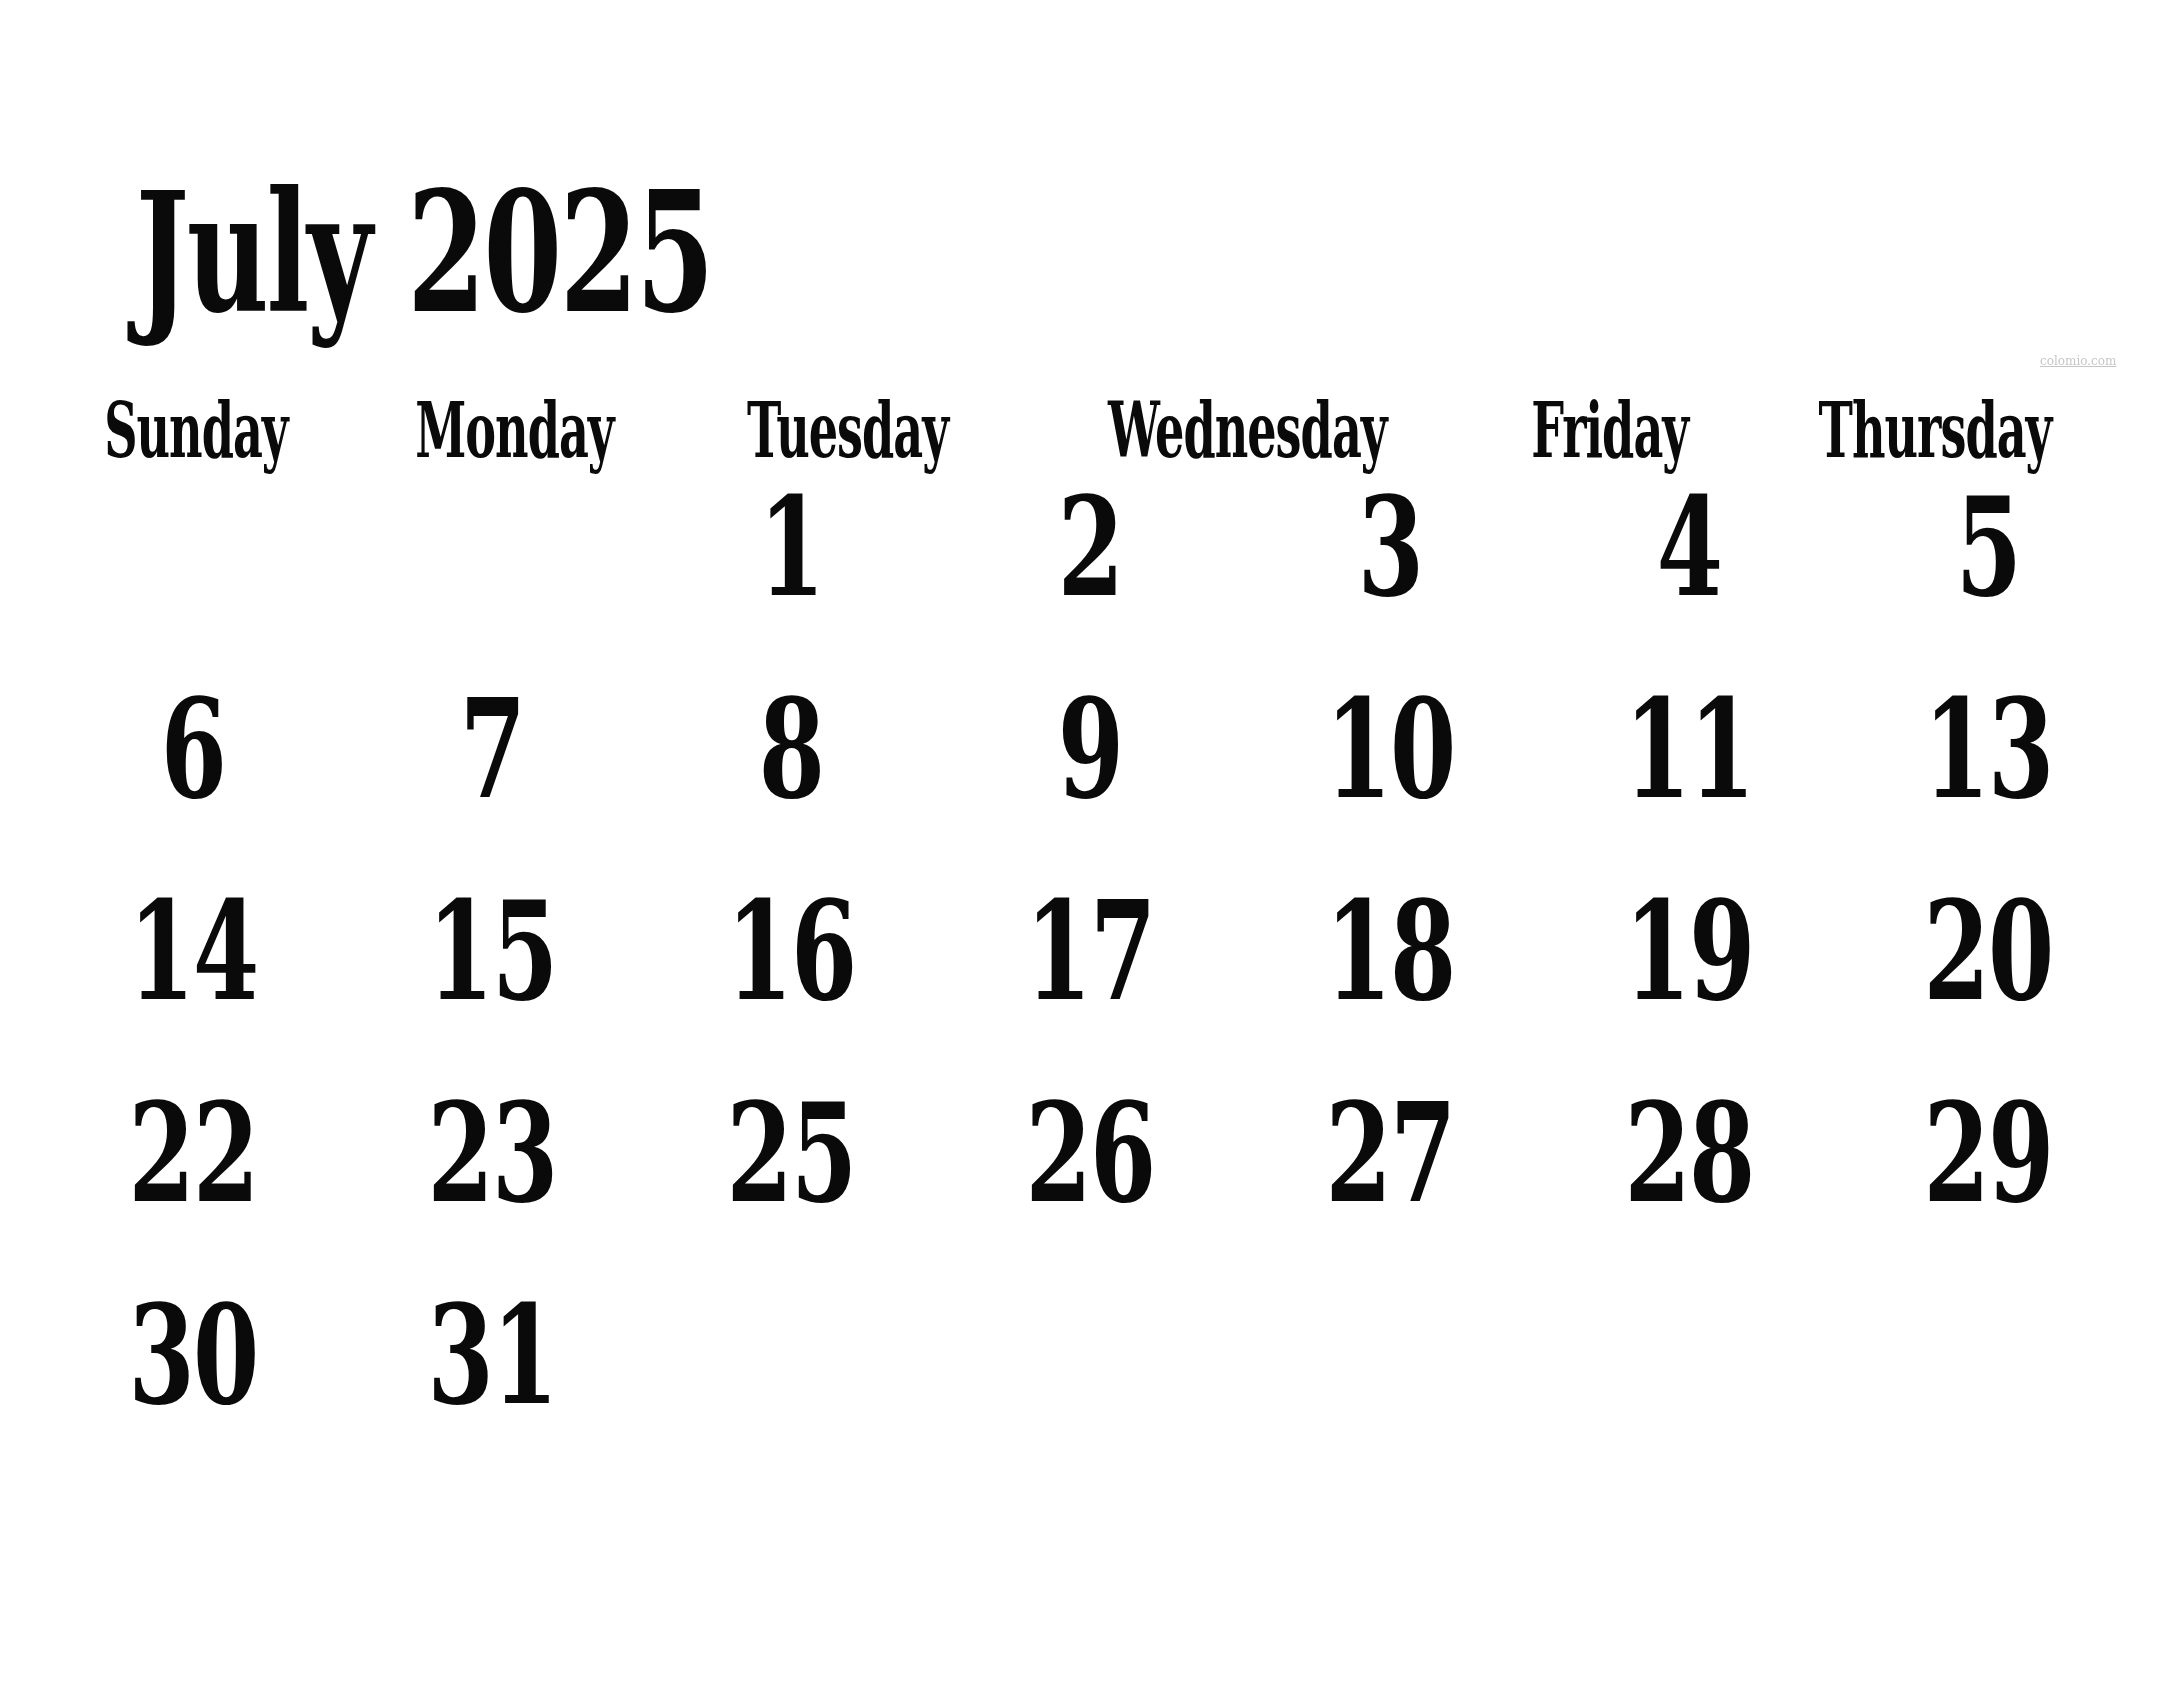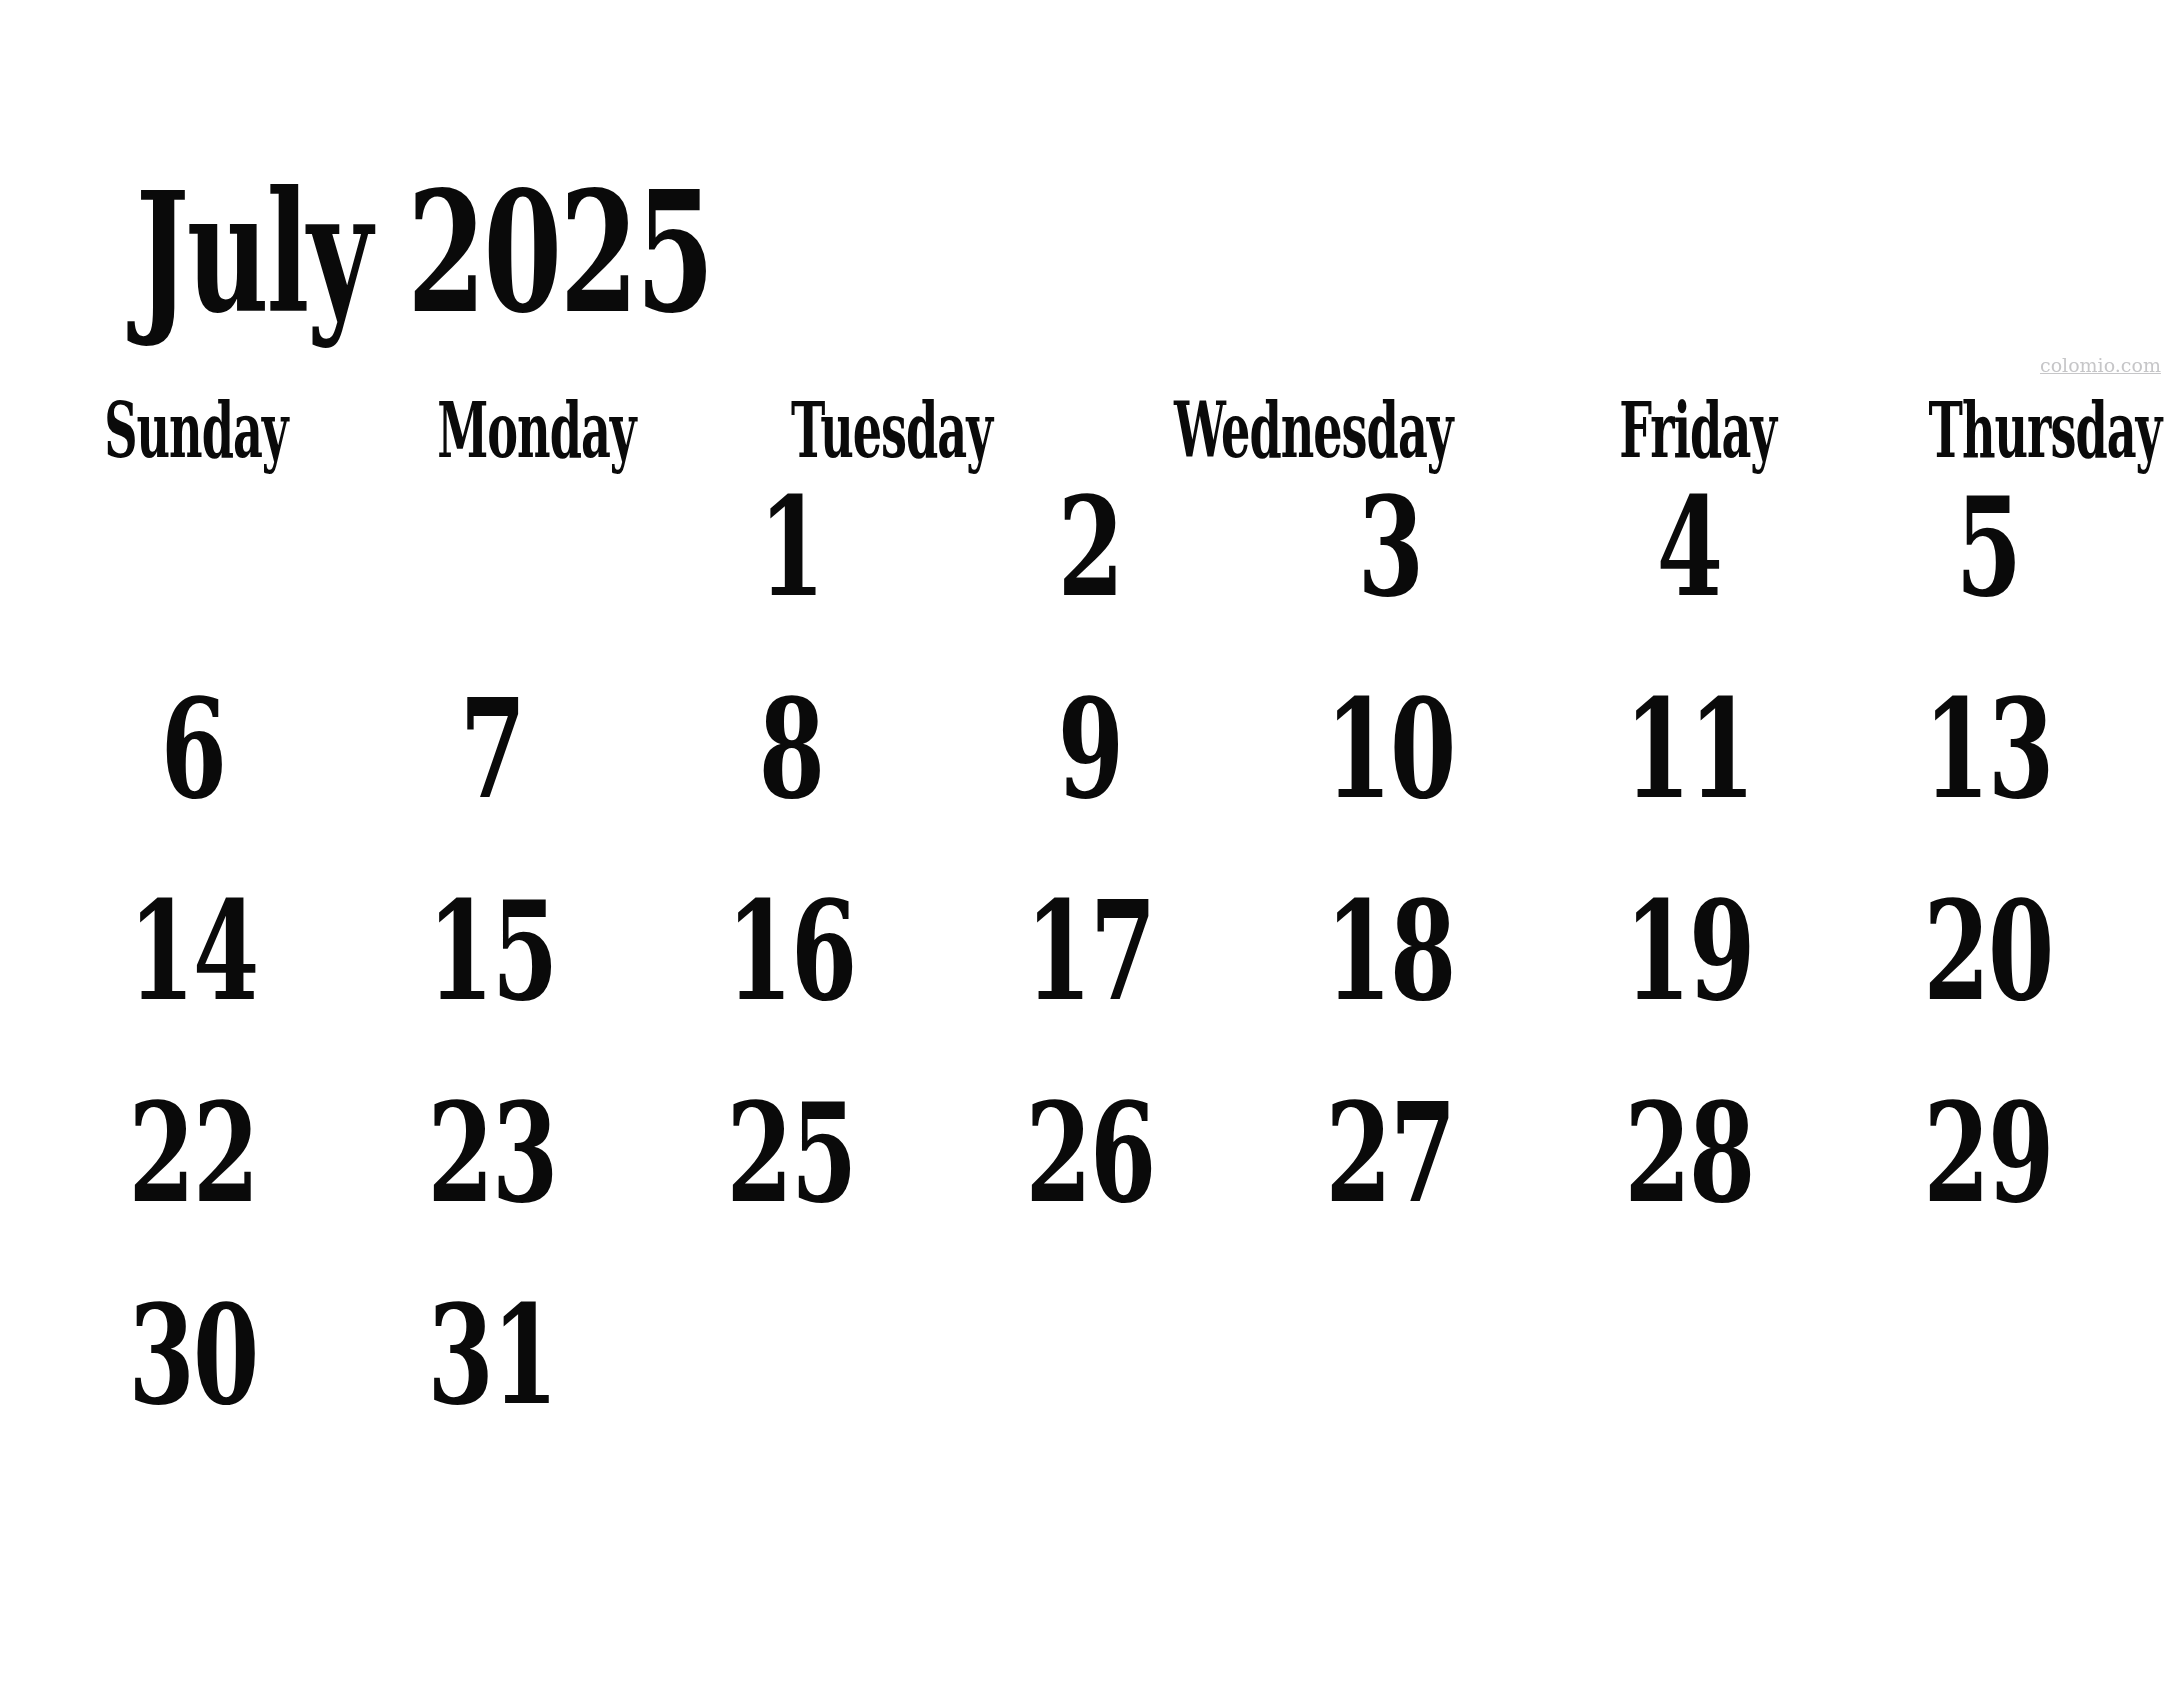--- a/index.html
+++ b/index.html
@@ -37,38 +37,37 @@
     transform:scaleX(0.68);
     transform-origin:center;
     white-space:nowrap;
   }
   
   .watermark{
     position:absolute;
     top:354px;
     left:2040px;
     width:94px;
-    font-size:19px;
+    font-size:12px;
     color:var(--watermark);
     text-decoration:underline;
     white-space:nowrap;
     font-family:"DejaVu Serif", serif;
   }
   
   .dow-grid{
     position:absolute;
     top:383px;
     left:43px;
     width:2095px;
     height:94px;
     display:grid;
     grid-template-columns:repeat(7,1fr);
     align-items:center;
     justify-items:center;
-    gap:22px;
   }
   .hcell{
     display:flex;
     align-items:center;
     justify-content:center;
     width:100%;
     height:100%;
   }
   .h{
     display:inline-block;

